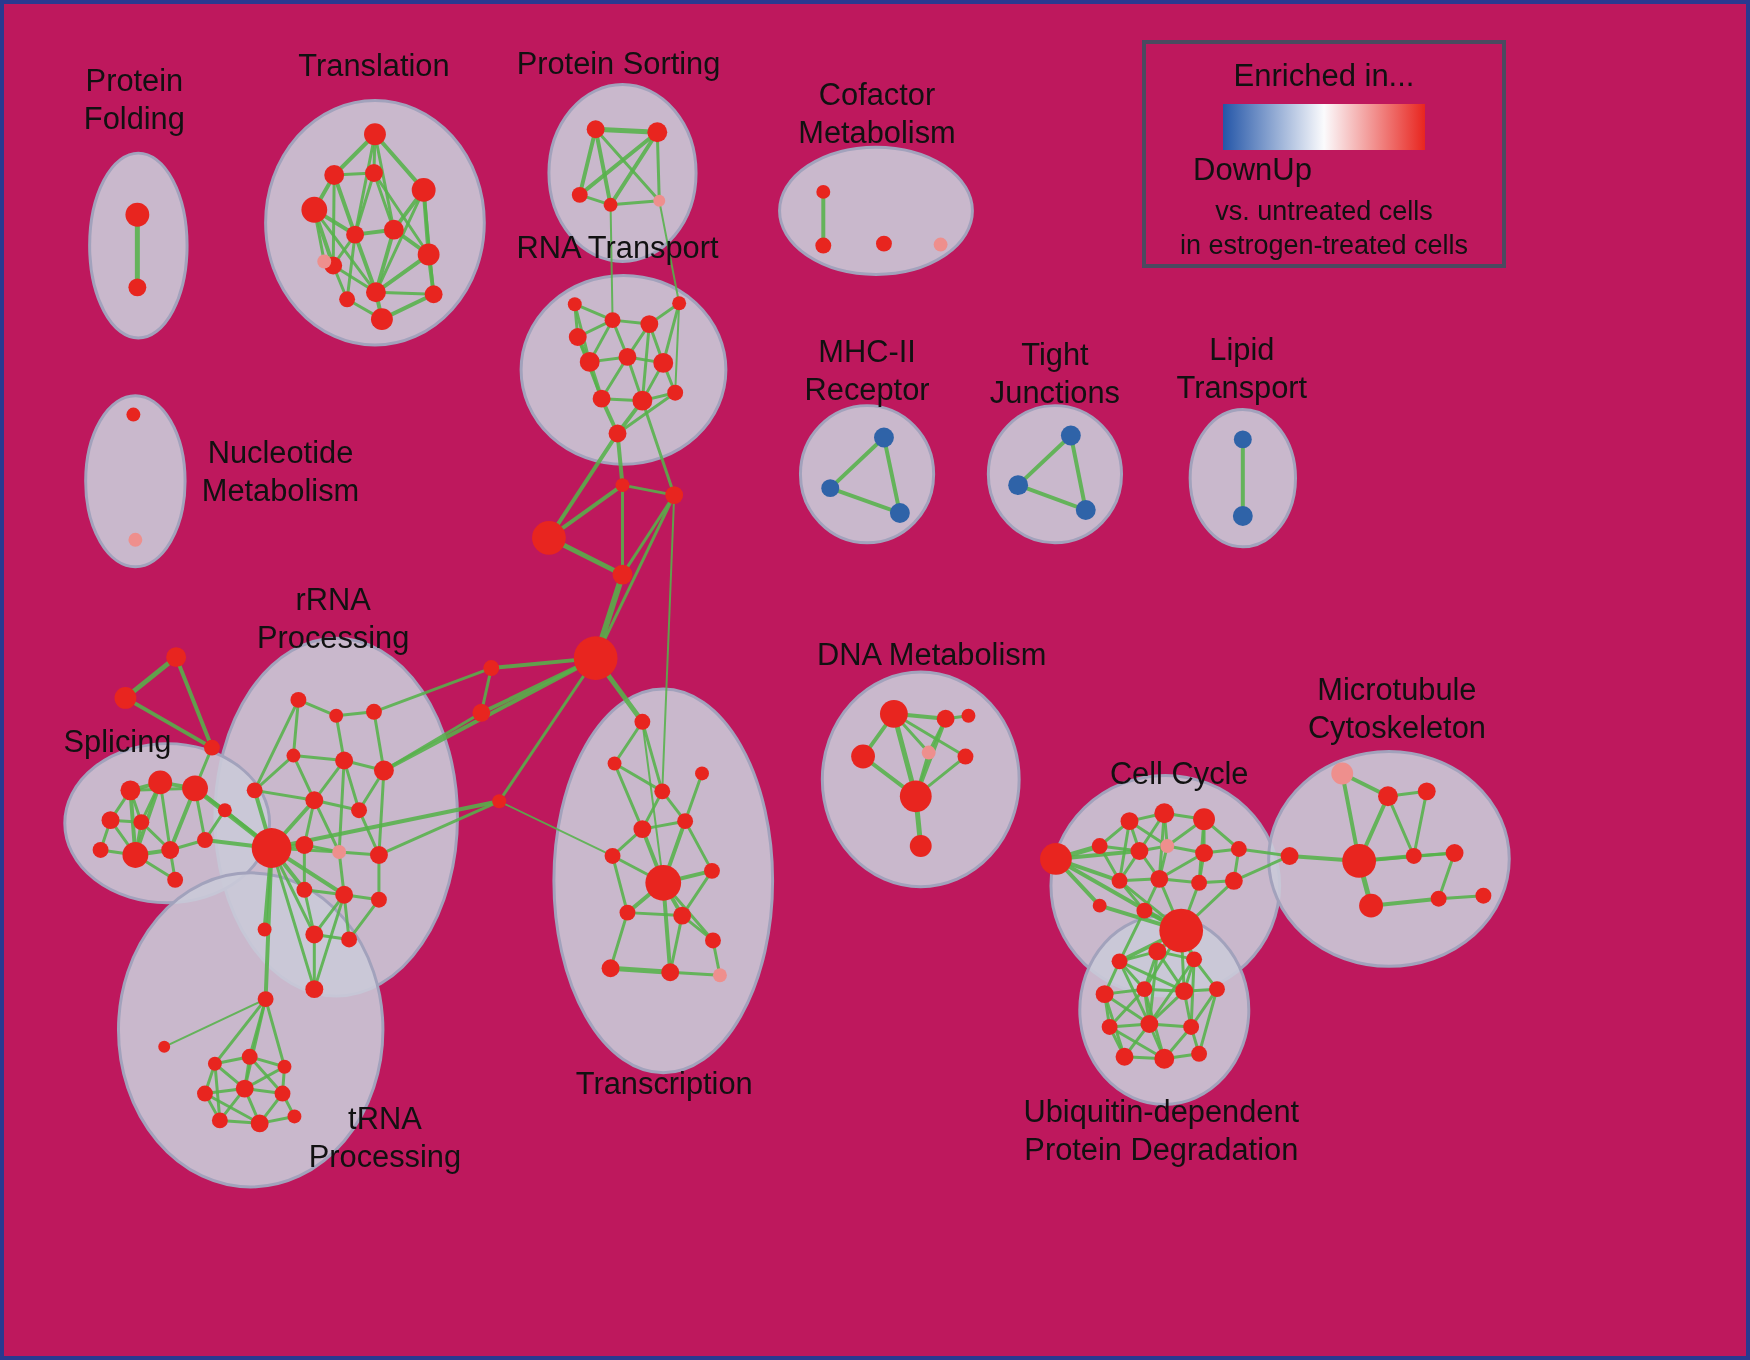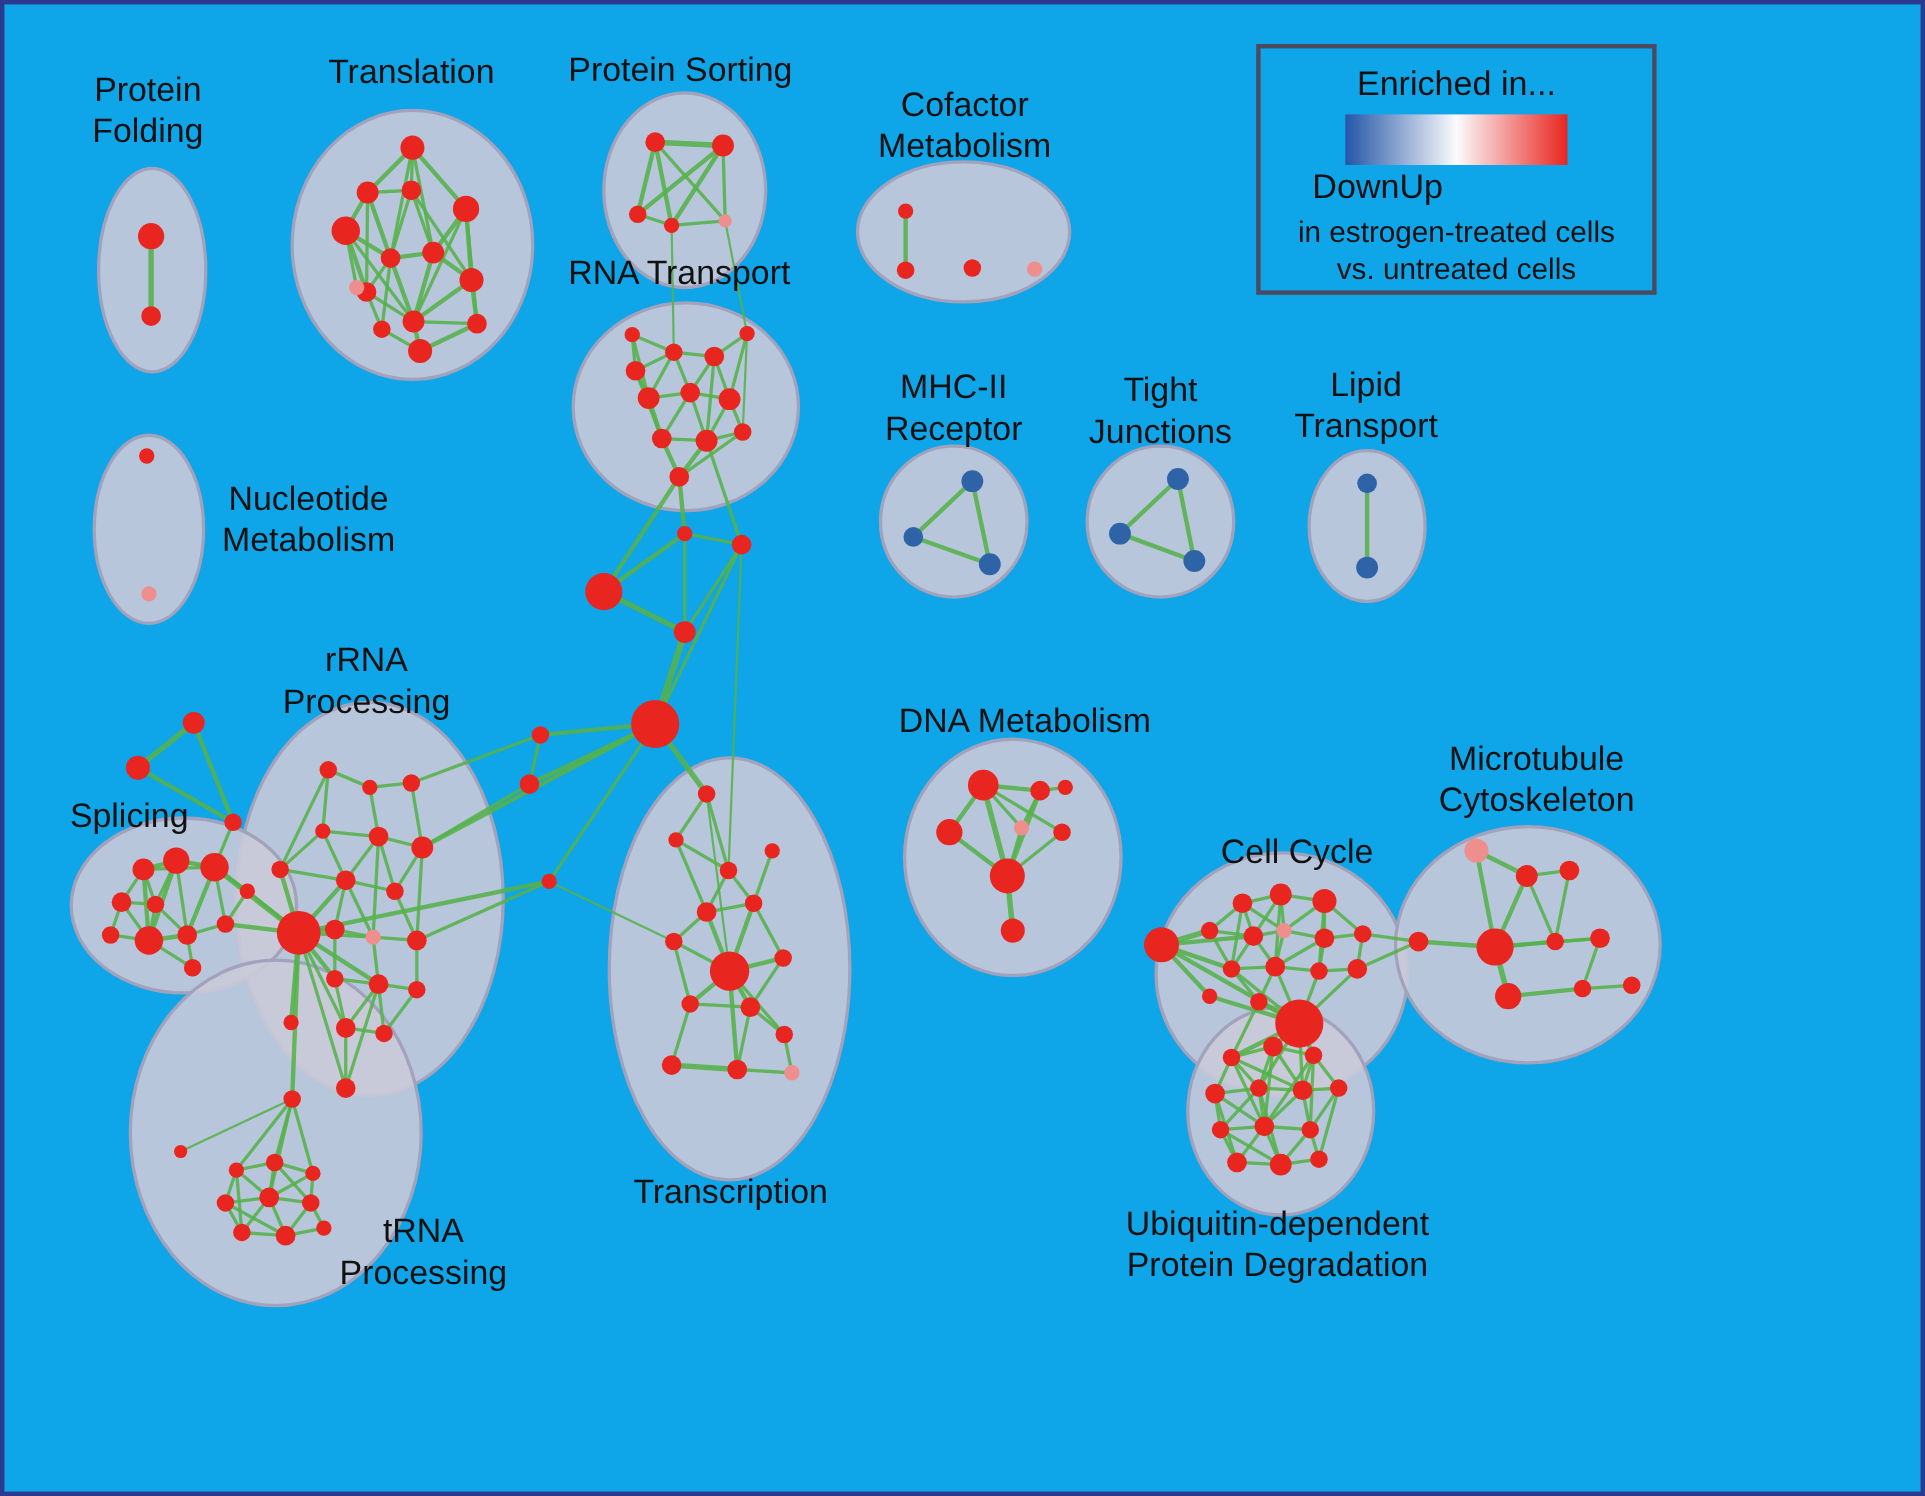--- a/index.html
+++ b/index.html
@@ -51,21 +51,21 @@
   }
   .legend-caption {
     font-size: 27px;
     line-height: 34px;
     margin-top: 6px;
   }
 </style>
 </head>
 <body>
 
-<div class="figure" style="background: #0ea5e9; border-color: rgb(43, 57, 144);">
+<div class="figure" style="background: #be185d; border-color: rgb(43, 57, 144);">
 
   <svg id="network-svg" viewBox="0 0 1750 1360">
       <g>
         <ellipse cx="134" cy="243" rx="49" ry="93" fill="#cacad8" fill-opacity="0.9" stroke="#a2a2bc" stroke-width="3"></ellipse>
         <ellipse cx="372" cy="220" rx="110" ry="123" fill="#cacad8" fill-opacity="0.9" stroke="#a2a2bc" stroke-width="3"></ellipse>
         <ellipse cx="621" cy="170" rx="74" ry="89" fill="#cacad8" fill-opacity="0.9" stroke="#a2a2bc" stroke-width="3"></ellipse>
         <ellipse cx="876" cy="208" rx="97" ry="64" fill="#cacad8" fill-opacity="0.9" stroke="#a2a2bc" stroke-width="3"></ellipse>
         <ellipse cx="622" cy="368" rx="103" ry="95" fill="#cacad8" fill-opacity="0.9" stroke="#a2a2bc" stroke-width="3"></ellipse>
         <ellipse cx="131" cy="480" rx="50" ry="86" fill="#cacad8" fill-opacity="0.9" stroke="#a2a2bc" stroke-width="3"></ellipse>
         <ellipse cx="867" cy="473" rx="67" ry="69" fill="#cacad8" fill-opacity="0.9" stroke="#a2a2bc" stroke-width="3"></ellipse>
@@ -618,18 +618,18 @@
     </svg>
 
   <div class="legend" style="border-color: rgb(74, 74, 96);">
     <div class="legend-title">Enriched in...</div>
     <div class="legend-gradient" id="legend-gradient" style="background: linear-gradient(to right, rgb(36, 86, 168), rgb(251, 251, 253), rgb(232, 37, 31));"></div>
     <div class="legend-downup">
       <span>Down</span>
       <span>Up</span>
     </div>
     <div class="legend-caption">
+      <div>vs. untreated cells</div>
       <div>in estrogen-treated cells</div>
-      <div>vs. untreated cells</div>
     </div>
   </div>
 
 </div>
 
 </body></html>

